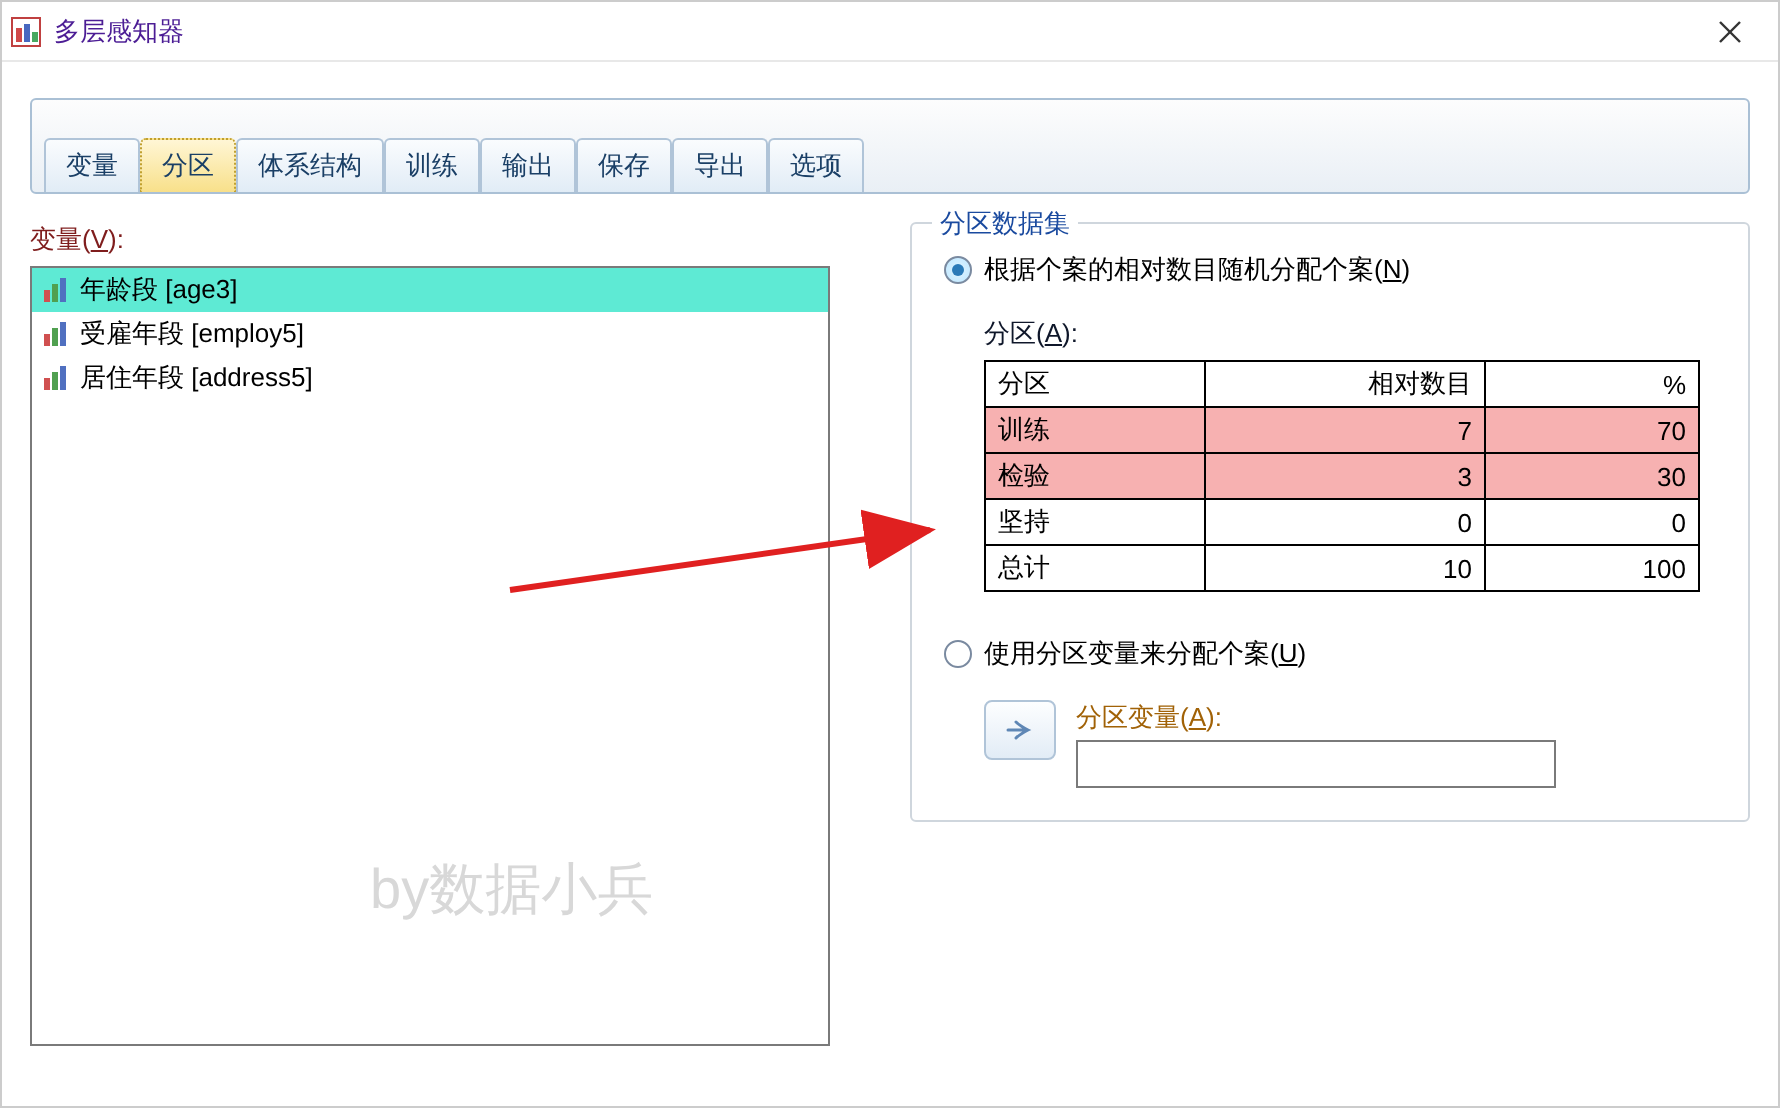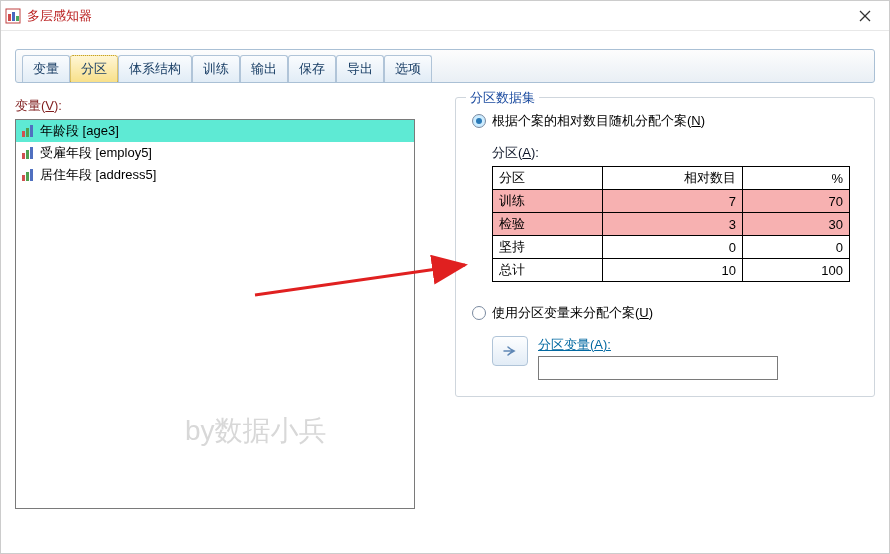--- a/index.html
+++ b/index.html
@@ -27,36 +27,36 @@
   padding: 0 4px;
   border-bottom: 1px solid #e8e8e8;
 }
 .titlebar-icon {
   width: 16px;
   height: 16px;
   margin-right: 6px;
 }
 .titlebar-title {
   flex: 1;
-  color: #b91c1c;
+  color: #4c1d95;
 }
 .titlebar-close {
   width: 40px;
   height: 30px;
   display: flex;
   align-items: center;
   justify-content: center;
   font-size: 16px;
   cursor: pointer;
 }
 .tabbar {
   background: linear-gradient(#fdfdfd, #e9eff5);
   border: 1px solid #aac0d5;
   margin: 18px 14px 0 14px;
-  height: 34px;
+  height: 48px;
   display: flex;
   align-items: flex-end;
   padding-left: 6px;
   border-radius: 3px;
 }
 .tab {
   padding: 4px 10px;
   border: 1px solid #b0c4d8;
   border-bottom: none;
   background: linear-gradient(#fafcfe, #e1ecf6);
@@ -183,22 +183,21 @@
   width: 36px; height: 30px;
   border: 1px solid #b0c4d8;
   border-radius: 4px;
   background: linear-gradient(#fdfeff, #e2ecf6);
   display: flex;
   align-items: center;
   justify-content: center;
   color: #3a6393;
 }
 .pv-label {
-  color: #0369a1;
-  text-decoration: underline;
+  color: #a16207;
 }
 .pv-field {
   width: 240px;
   height: 24px;
   border: 1px solid #7a7a7a;
   margin-top: 2px;
 }
 .arrow-overlay {
   position: absolute;
   left: 250px;

